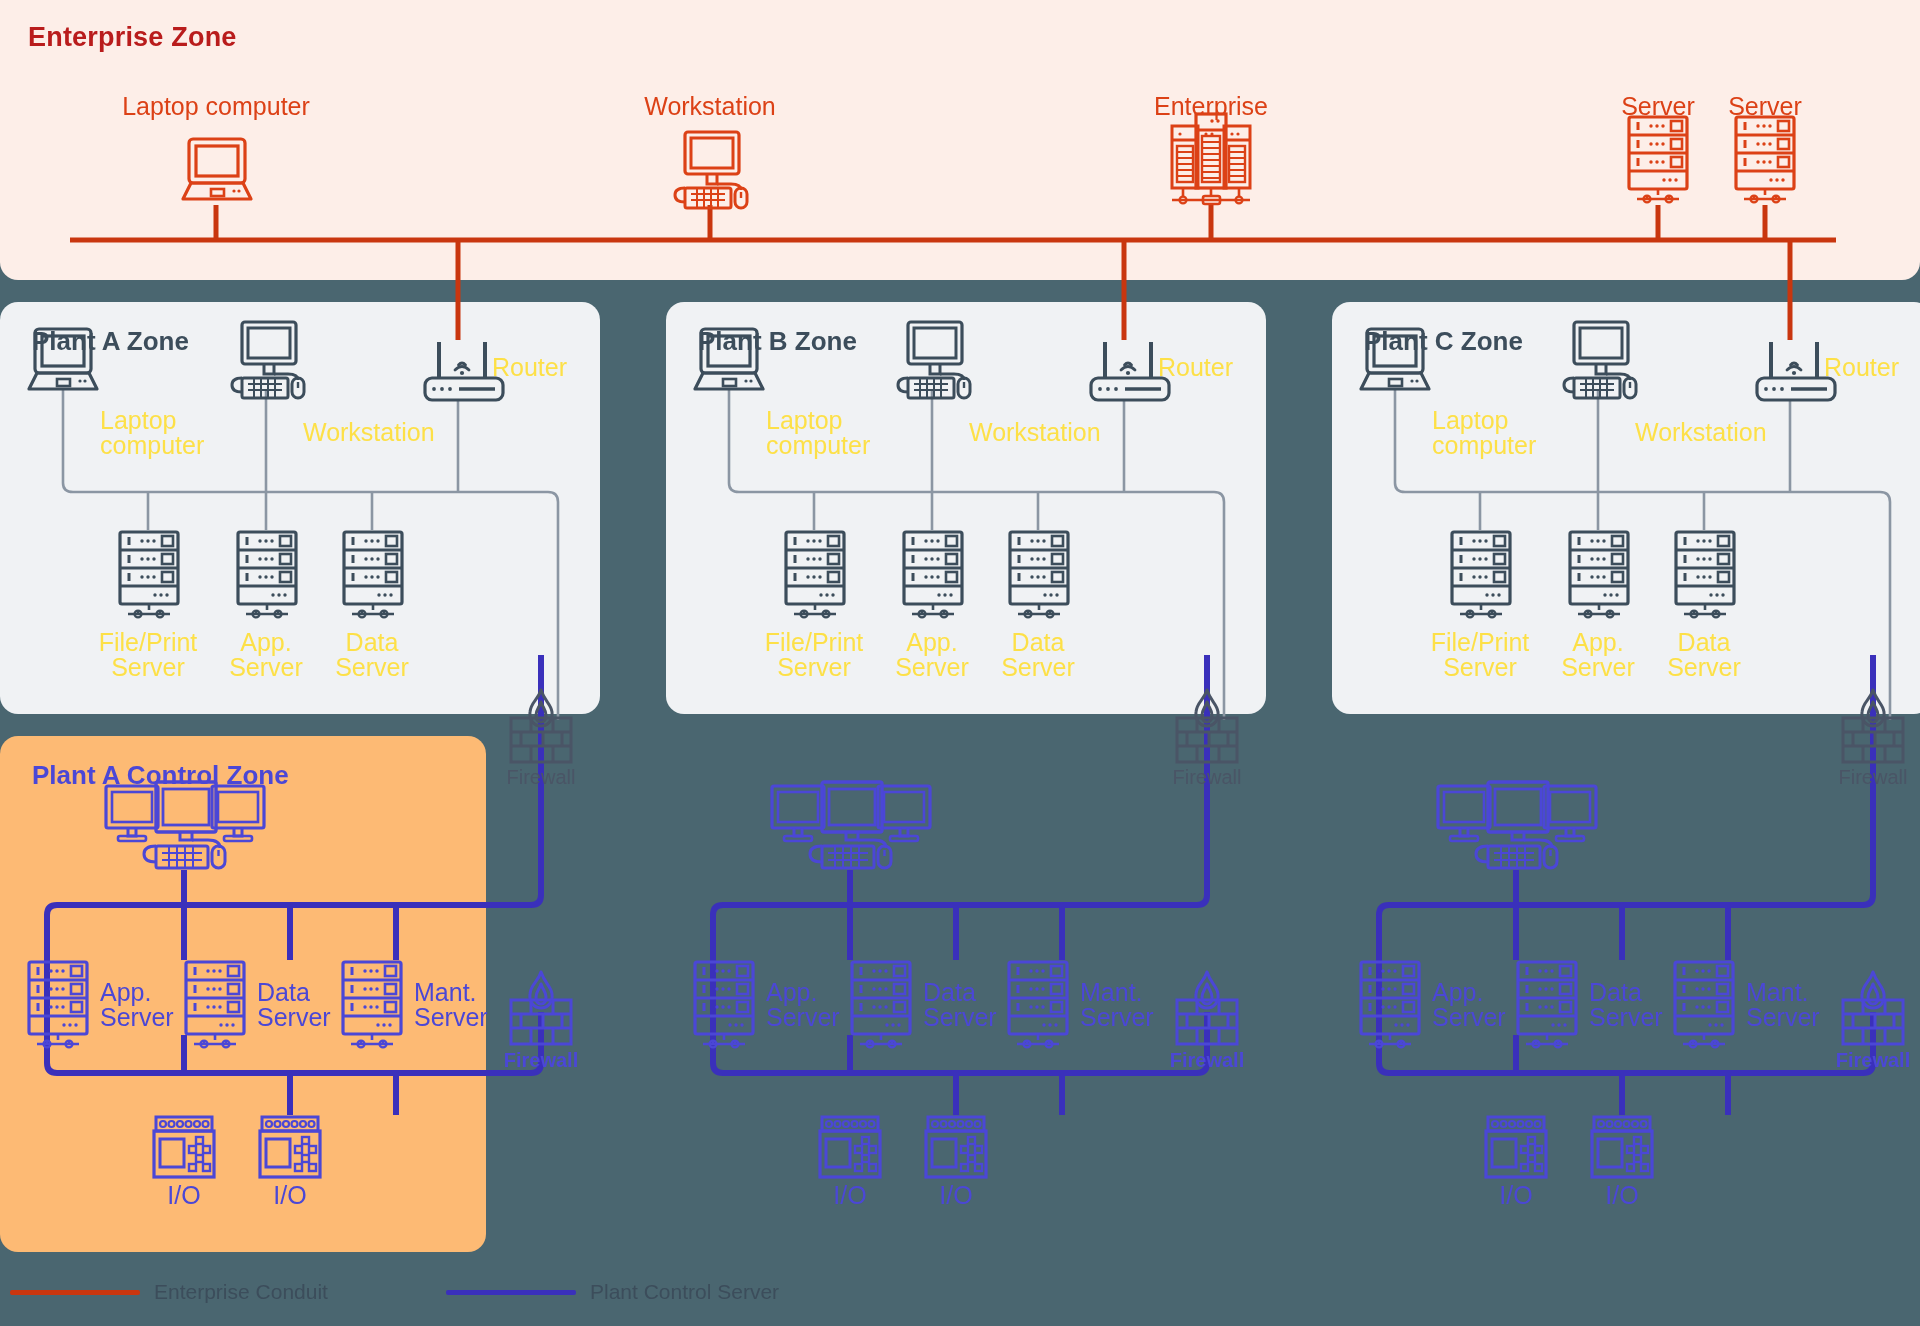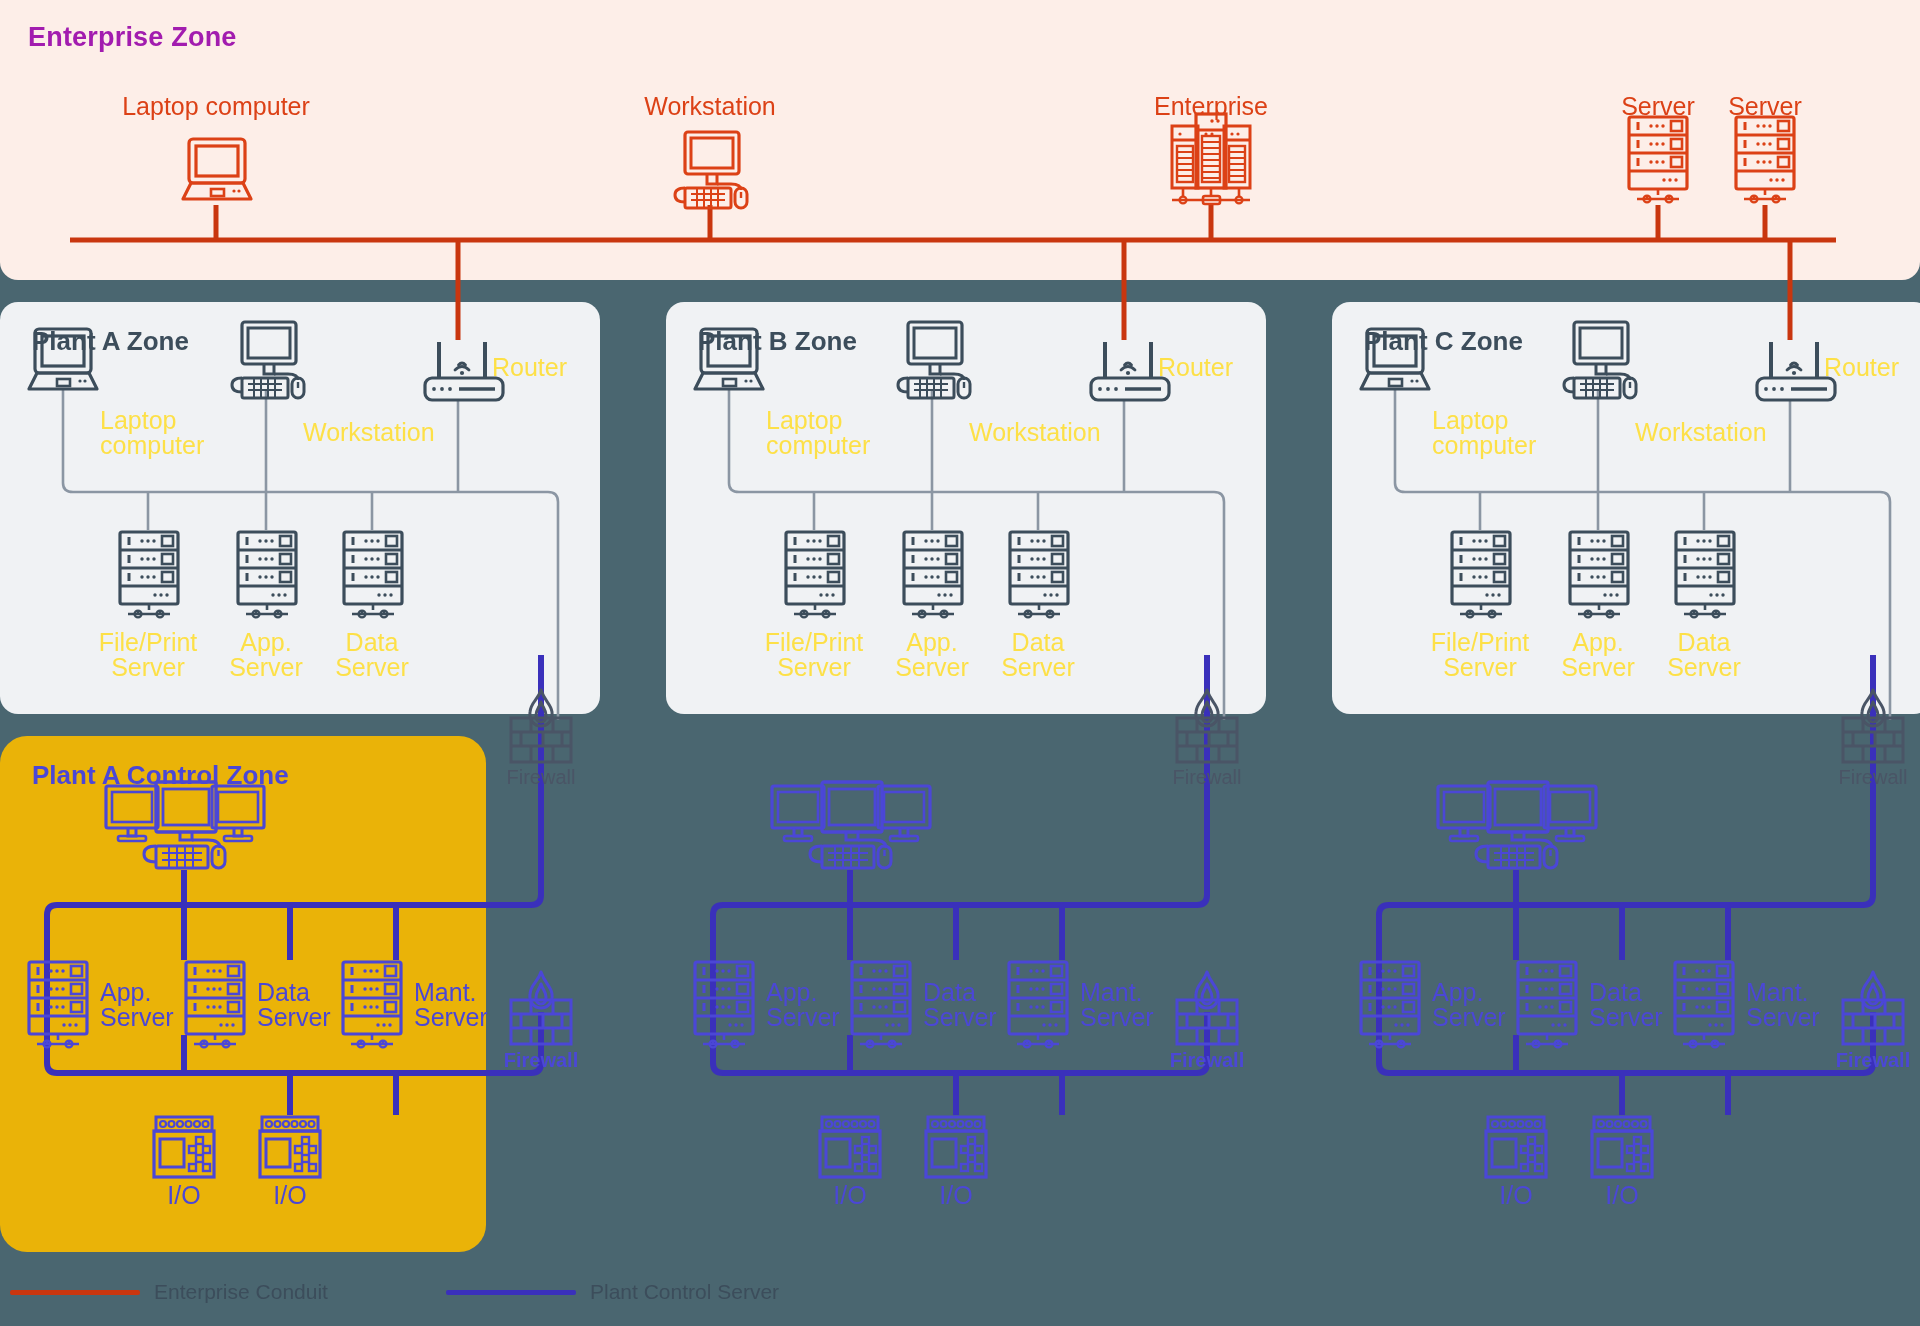--- a/index.html
+++ b/index.html
@@ -13,31 +13,31 @@
   .canvas{position:absolute;inset:0;}
   svg.layer{position:absolute;top:0;left:0;width:1920px;height:1326px;}
 
   
   .ent-zone{
     position:absolute;left:0;top:0;width:1920px;height:280px;
     background:#fdeee8;border-radius:0 0 18px 18px;
   }
   .ent-title{
     position:absolute;left:28px;top:22px;
-    font-size:27px;font-weight:bold;color:#a21caf;letter-spacing:.2px;
+    font-size:27px;font-weight:bold;color:#b91c1c;letter-spacing:.2px;
   }
   .plant-zone{
     position:absolute;background:#f0f2f4;border-radius:18px;
   }
   .plant-title{
     position:absolute;left:32px;top:24px;
     font-size:26px;font-weight:bold;color:#3c4d5b;
   }
   .ctrl-zone{
-    position:absolute;background:#eab308;border-radius:27px;
+    position:absolute;background:#fdba74;border-radius:18px;
   }
   .ctrl-title{
     position:absolute;left:32px;top:24px;
     font-size:26px;font-weight:bold;color:#4b47d6;
   }
 
   
   .lbl{position:absolute;font-size:25px;line-height:25px;white-space:pre;}
   .lbl.red{color:#dc4116;}
   .lbl.slate{color:#fde047;}

